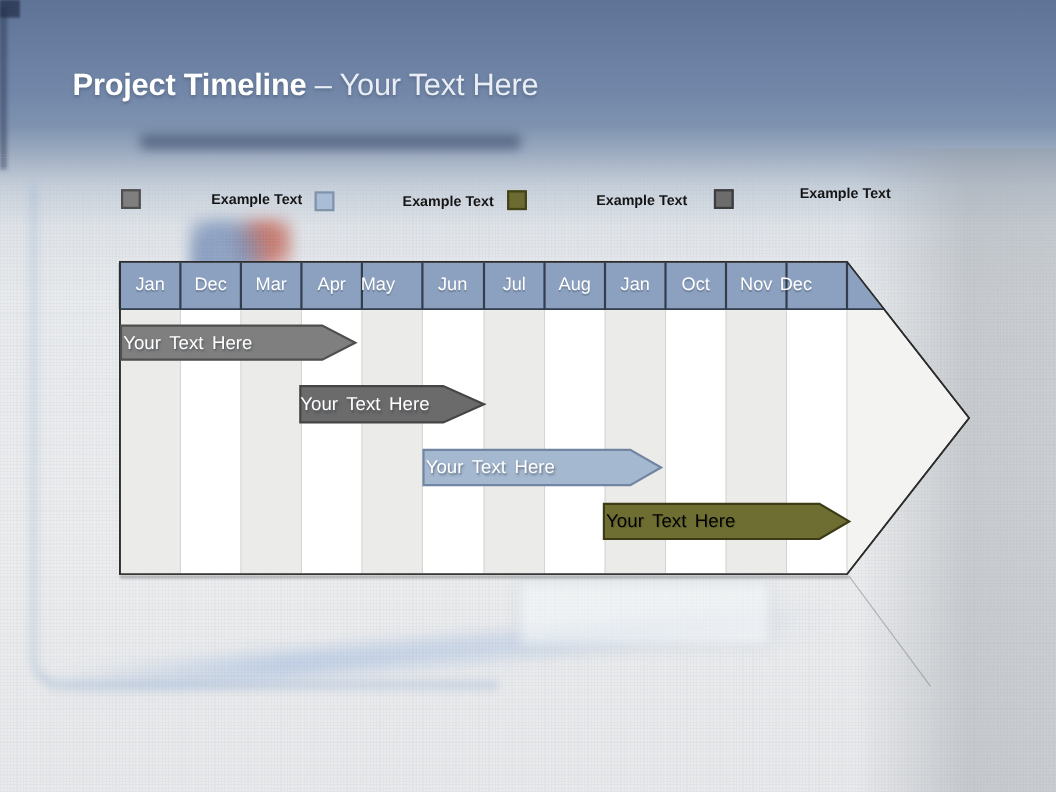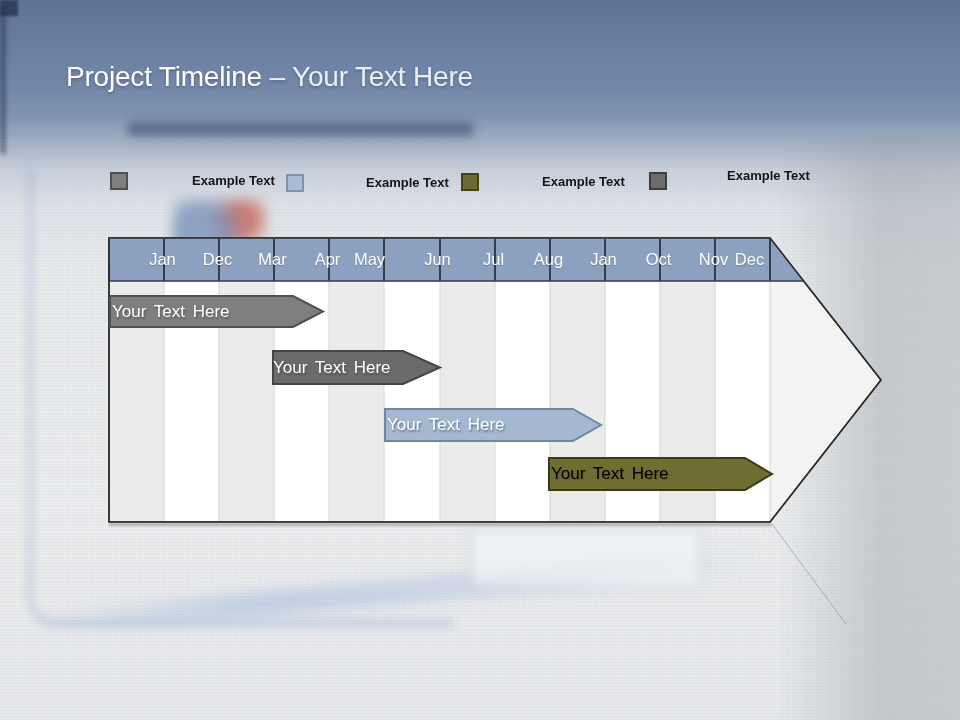--- a/index.html
+++ b/index.html
@@ -31,29 +31,29 @@
     border-left:5px solid rgba(130,160,200,.35);border-bottom:6px solid rgba(130,160,200,.4);
     border-radius:0 0 0 28px;filter:blur(4px);}
   .blue-streak{left:40px;top:580px;width:720px;height:24px;transform:rotate(-5deg);filter:blur(7px);
     background:linear-gradient(90deg, rgba(120,160,210,0), rgba(130,165,215,.4) 30%, rgba(140,170,215,.25) 70%, transparent);}
   .ok-blur{left:470px;top:527px;width:228px;height:58px;border-radius:6px;filter:blur(5px);
     background:rgba(244,247,250,.55);border:2px solid rgba(150,165,185,.45);}
   .table-shadow{left:109px;top:523px;width:663px;height:3px;background:rgba(130,132,134,.55);filter:blur(1px);}
   
   .title{position:absolute;left:66px;top:59px;margin:0;font-size:28px;line-height:1.25;
     letter-spacing:-.2px;font-weight:400;color:#e9eef6;text-shadow:0 2px 3px rgba(40,50,70,.35);white-space:nowrap;}
-  .title b{font-weight:400;color:#ffffff;}
+  .title b{font-weight:700;color:#ffffff;}
   
   .legend-item{position:absolute;top:172px;display:flex;align-items:flex-start;cursor:default;gap:44px;}
   .swatch{width:18px;height:18px;border:2px solid;box-sizing:border-box;flex:none;}
   .legend-label{font-size:13px;font-weight:700;color:#151515;line-height:18px;white-space:nowrap;}
   
   .graphic{position:absolute;left:0;top:0;width:960px;height:720px;}
   .month-label{position:absolute;top:238px;width:55px;height:43px;line-height:43px;
-    text-align:center;font-size:16.5px;color:#ffffff;text-shadow:0 1px 1px rgba(20,30,45,.25);margin-left:26px;}
+    text-align:center;font-size:16.5px;color:#ffffff;text-shadow:0 1px 1px rgba(20,30,45,.25);}
   .bar-label{position:absolute;text-align:left;font-size:17px;word-spacing:3px;white-space:nowrap;
     color:var(--tc,#fff);}
   .bar-label.shadowed{text-shadow:1px 2px 2px rgba(55,60,70,.55);}
 </style>
 </head>
 <body>
 
 <div class="slide">
 
   <div class="decor corner-patch"></div>

